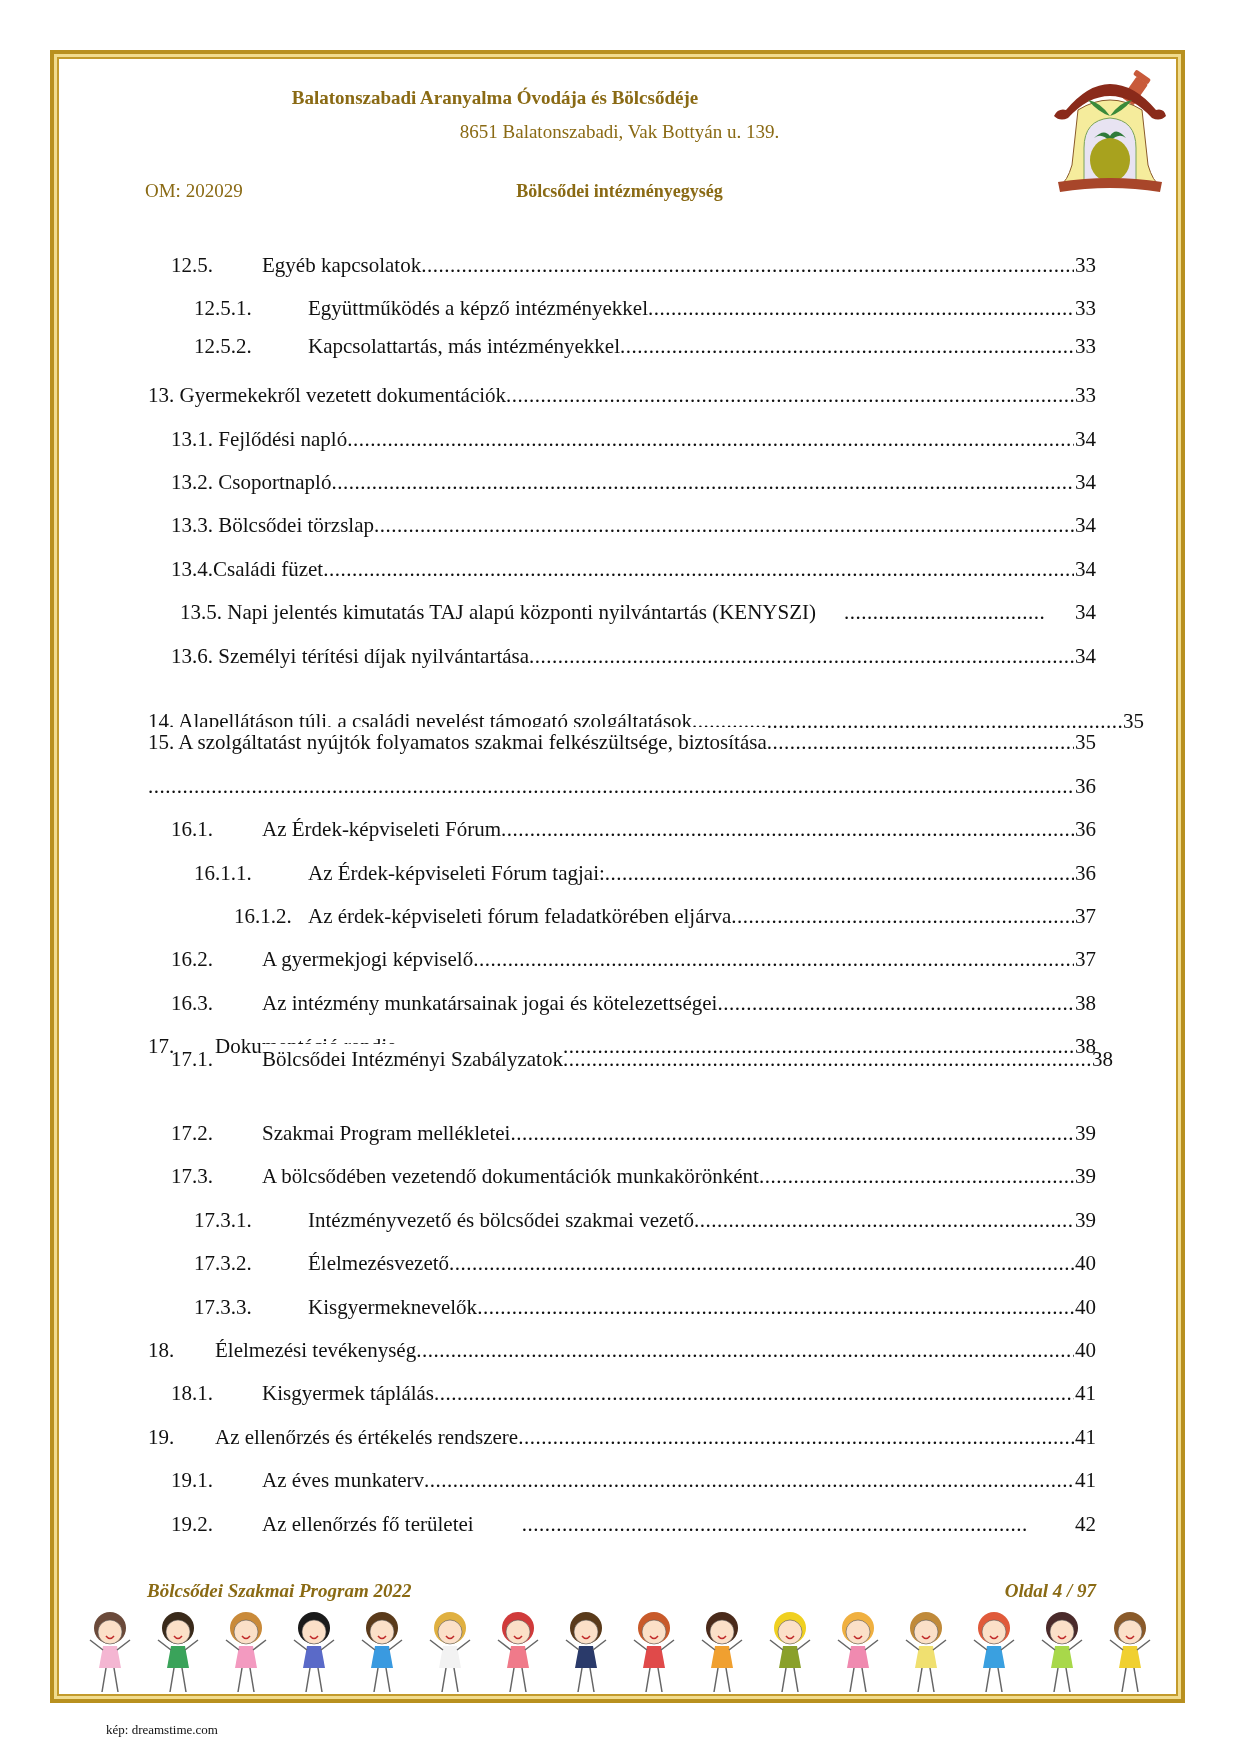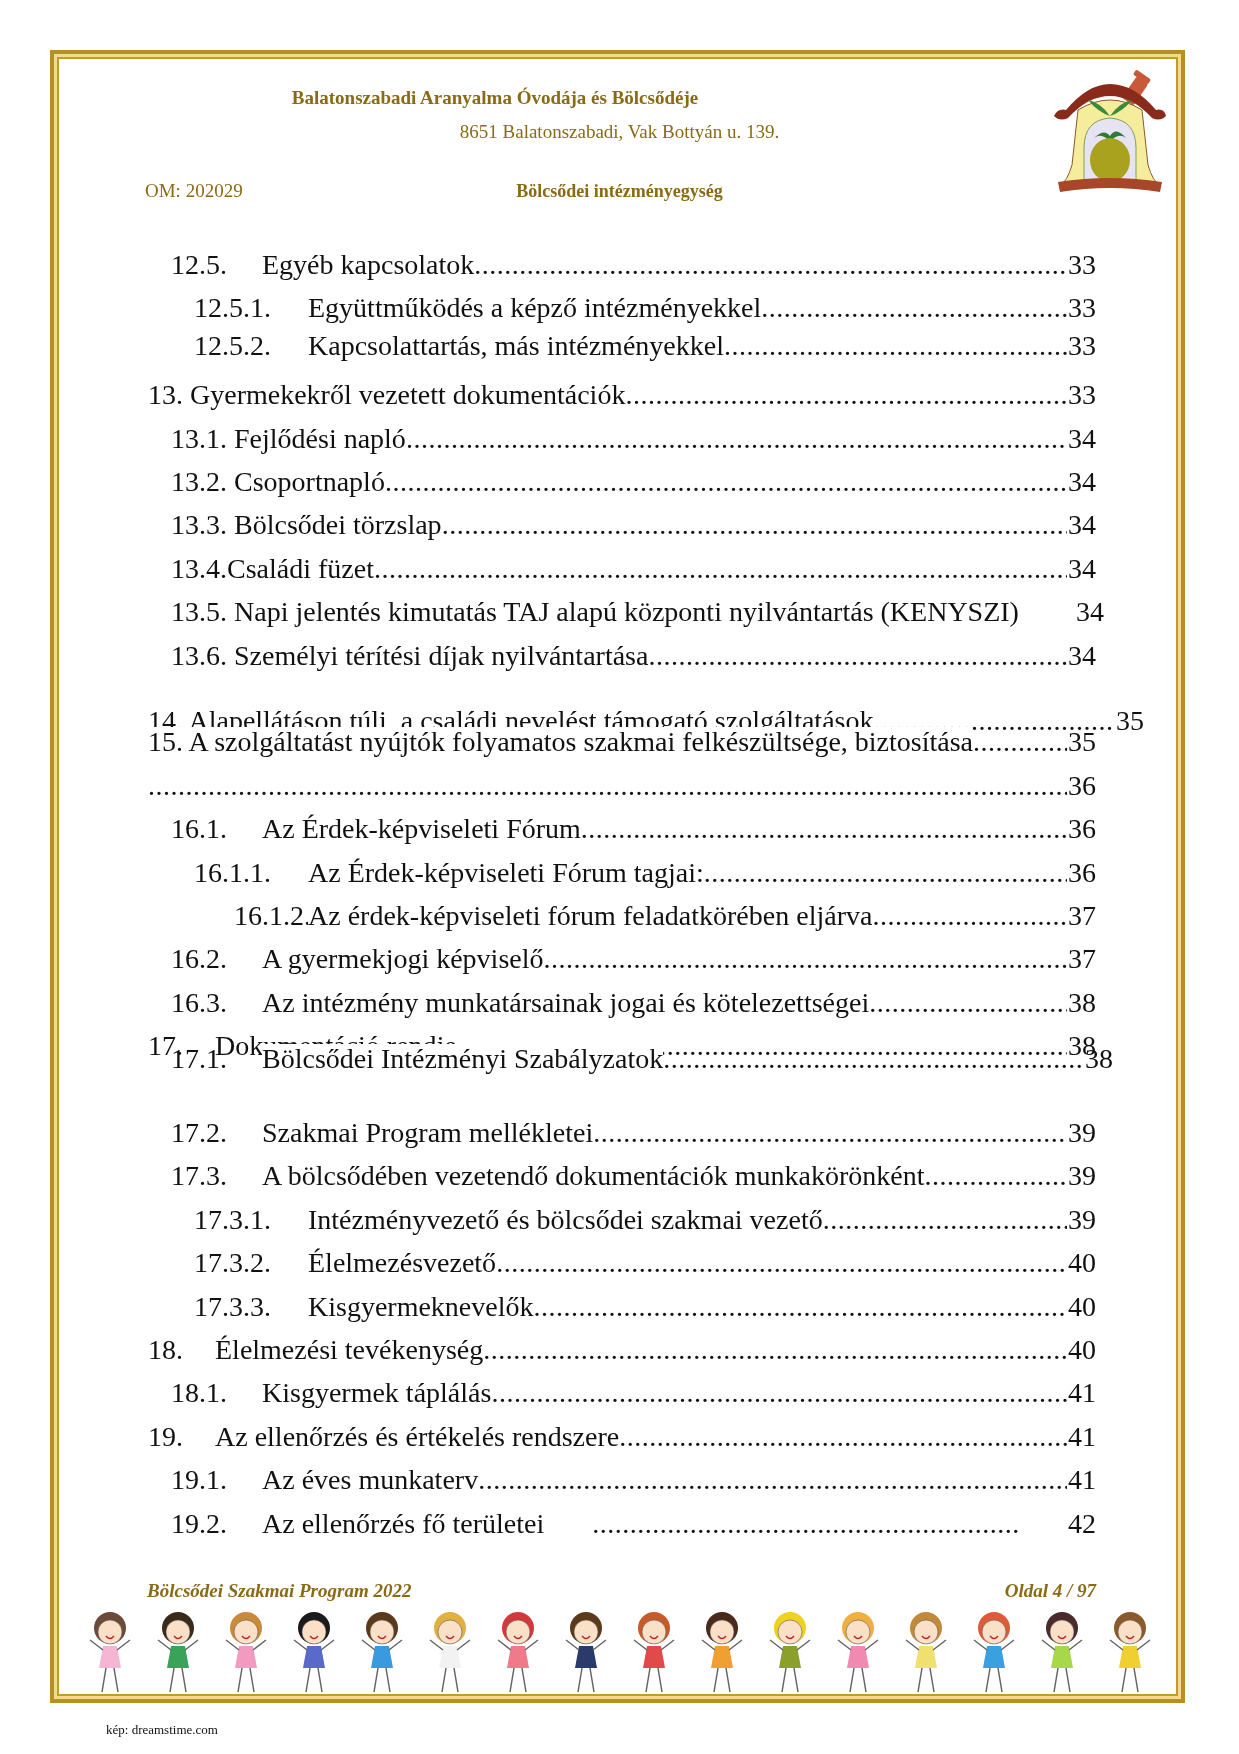--- a/index.html
+++ b/index.html
@@ -17,21 +17,21 @@
   .hdr { position: absolute; color: #8a6a14; white-space: nowrap; }
   .hdr-title { left: 0; width: 990px; text-align: center; top: 87px; font-size: 19px; font-weight: bold; }
   .hdr-addr  { left: 0; width: 1239px; text-align: center; top: 121px; font-size: 19px; }
   .hdr-om    { left: 145px; top: 180px; font-size: 19px; }
   .hdr-unit  { left: 0; width: 1239px; text-align: center; top: 181px; font-size: 18px; font-weight: bold; }
 
   .logo { position: absolute; left: 1048px; top: 70px; width: 125px; height: 130px; }
 
   
   .toc { position: absolute; left: 0; top: 250px; width: 1239px; }
-  .toc-row { position: absolute; height: 30px; left: 0; width: 1239px; font-size: 28px; line-height: 30px; }
+  .toc-row { position: absolute; height: 30px; left: 0; width: 1239px; font-size: 21px; line-height: 30px; }
   .toc-row .num { position: absolute; top: 0; white-space: nowrap; }
   .toc-row .line { position: absolute; top: 0; right: 143px; display: flex; white-space: nowrap; }
   .toc-row .title { white-space: nowrap; background: #fff; }
   .toc-row .leader { flex: 1 1 auto; overflow: hidden; white-space: nowrap; letter-spacing: 0.5px; }
   .toc-row .page { white-space: nowrap; padding-left: 1px; }
 
   .ftr { position: absolute; color: #8a6a14; font-style: italic; font-weight: bold; font-size: 19px; white-space: nowrap; }
   .ftr-left { left: 147px; top: 1580px; }
   .ftr-right { right: 143px; top: 1580px; }
 
@@ -127,21 +127,21 @@
       </div>
     </div>
     <div class="toc-row" style="top: 303.8px;">
       <div class="line" style="left: 171px;">
         <span class="title">13.4.Családi füzet</span>
         <span class="leader">........................................................................................................................................................................................................</span>
         <span class="page">34</span>
       </div>
     </div>
     <div class="toc-row" style="top: 347.2px;">
-      <div class="line" style="left: 171px; gap: 28px;">
+      <div class="line" style="left: 180px; gap: 28px;">
         <span class="title">13.5. Napi jelentés kimutatás TAJ alapú központi nyilvántartás (KENYSZI)</span>
         <span class="leader">........................................................................................................................................................................................................</span>
         <span class="page">34</span>
       </div>
     </div>
     <div class="toc-row" style="top: 390.6px;">
       <div class="line" style="left: 171px;">
         <span class="title">13.6. Személyi térítési díjak nyilvántartása</span>
         <span class="leader">........................................................................................................................................................................................................</span>
         <span class="page">34</span>

